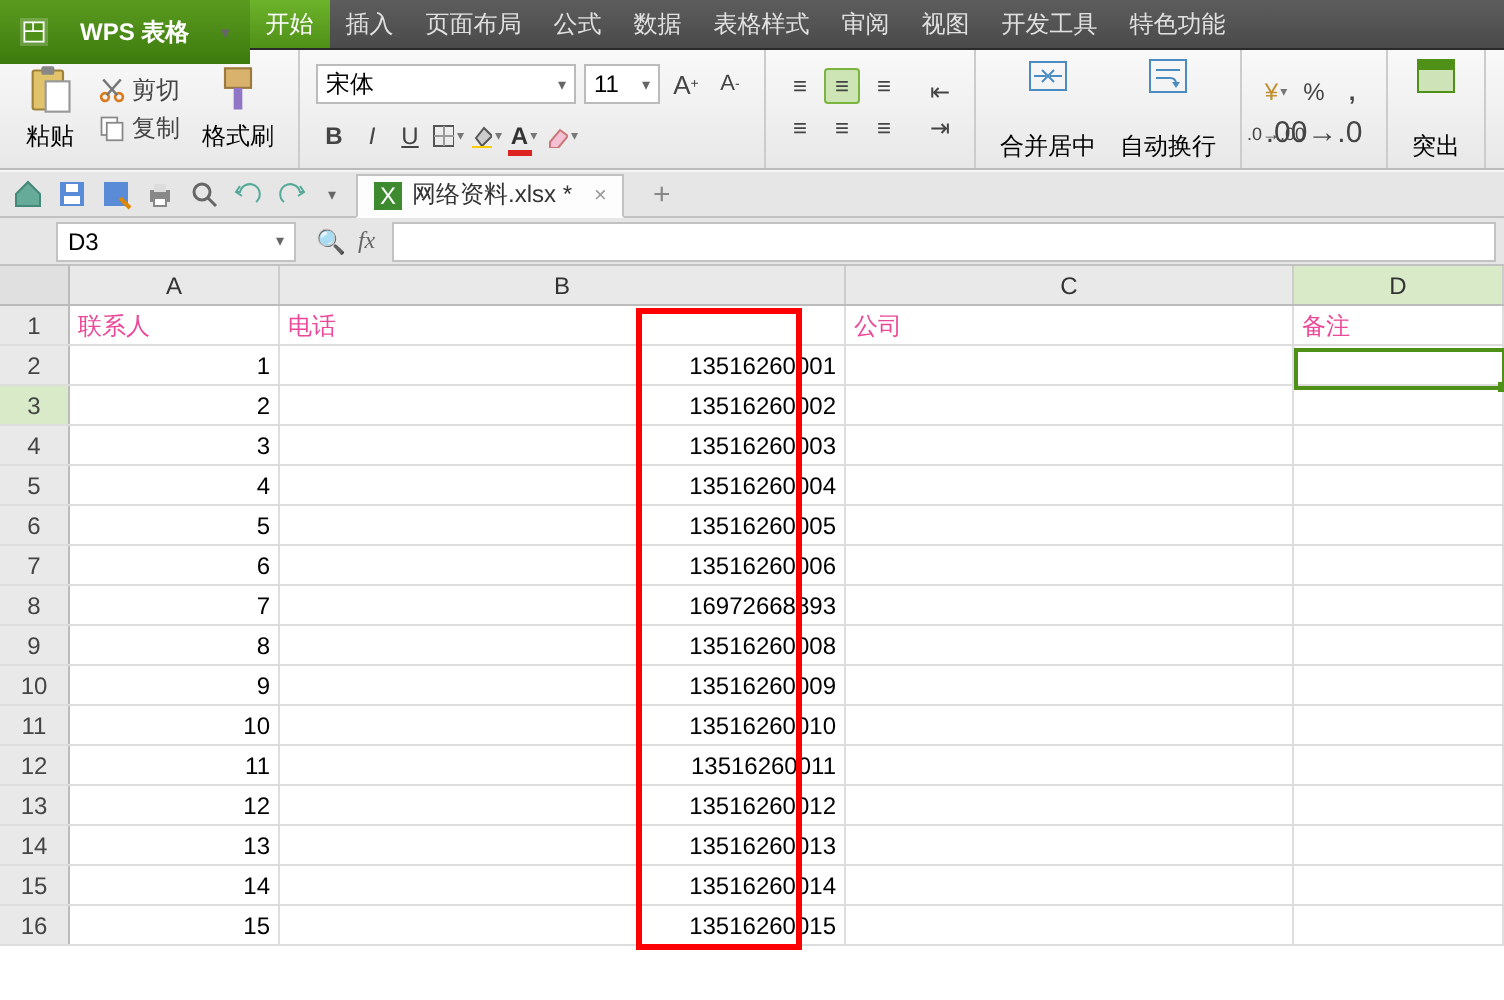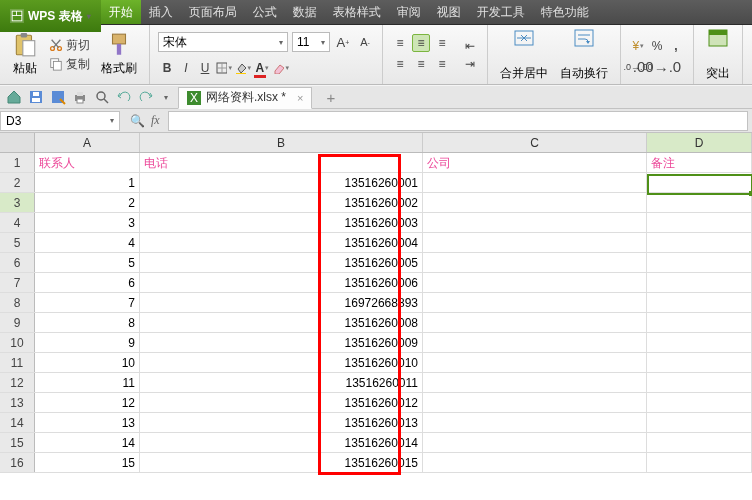--- a/index.html
+++ b/index.html
@@ -1,18 +1,18 @@
 <!DOCTYPE html>
 <html><head>
 <meta charset="utf-8">
 <style>
 *{box-sizing:border-box;margin:0;padding:0;font-family:"Microsoft YaHei",Arial,sans-serif;font-size:12px}
 body{background:#fff;overflow:hidden;width:752px;height:500px}
 .ribbon-tabs{background:linear-gradient(#5d5d5d,#4a4a4a);height:25px;display:flex;align-items:stretch;color:#e0e0e0;border-bottom:1px solid #2a2a2a}
-.app-badge{background:linear-gradient(#5b9b1f,#3d7a0e);color:#fff;padding:16px 10px;display:flex;align-items:center;gap:4px;font-weight:bold}
+.app-badge{background:linear-gradient(#5b9b1f,#3d7a0e);color:#fff;padding:16px 10px;display:flex;align-items:center;gap:16px;font-weight:bold}
 .app-badge svg{width:14px;height:14px}
 .tab{padding:5px 8px;cursor:pointer;display:flex;align-items:center}
 .tab.active{background:linear-gradient(#6db32a,#4f9018);color:#fff}
 .ribbon{background:linear-gradient(#f9f9f9,#e8e8e8);height:60px;display:flex;border-bottom:1px solid #bbb}
 .ribbon-group{display:flex;align-items:center;padding:0 8px;border-right:1px solid #ccc;gap:4px}
 .paste-btn{display:flex;flex-direction:column;align-items:center;gap:2px;padding:2px 4px;cursor:pointer}
 .paste-btn svg{width:26px;height:26px}
 .mini-col{display:flex;flex-direction:column;gap:0}
 .mini-btn{display:flex;align-items:center;gap:3px;padding:1px 3px;cursor:pointer;color:#444}
 .mini-btn svg{width:14px;height:14px}
@@ -28,21 +28,21 @@
 .align-grid{display:grid;grid-template-columns:repeat(3,20px);grid-template-rows:repeat(2,20px);gap:1px}
 .align-grid .sel{background:#cde5b5;border:1px solid #7bb53f}
 .stackbtn{display:flex;flex-direction:column;align-items:center;gap:16px;cursor:pointer;padding:0 4px}
 .stackbtn svg{width:22px;height:22px}
 .quickbar{background:#e6e6e6;height:24px;border-top:1px solid #f5f5f5;border-bottom:1px solid #c2c2c2;display:flex;align-items:center;gap:6px;padding:0 6px}
 .qb-icon{width:16px;height:16px;color:#555;cursor:pointer}
 .doc-tab{background:#fdfdfd;border:1px solid #c2c2c2;border-bottom-color:#fdfdfd;height:22px;display:flex;align-items:center;padding:0 8px;gap:5px;margin-bottom:-1px;color:#333}
 .doc-tab svg{width:14px;height:14px}
 .x-close{color:#999;font-size:11px;margin-left:6px;cursor:pointer}
 .formula-bar{background:#e6e6e6;height:24px;display:flex;align-items:center;border-bottom:1px solid #c2c2c2}
-.namebox{width:120px;background:#fff;border:1px solid #c2c2c2;height:20px;padding:0 5px;display:flex;align-items:center;justify-content:space-between}
+.namebox{width:120px;background:#fff;border:1px solid #c2c2c2;height:20px;margin-left:28px;padding:0 5px;display:flex;align-items:center;justify-content:space-between}
 .fx-zone{display:flex;align-items:center;gap:6px;padding-left:10px;color:#666}
 .fx-zone span{cursor:pointer}
 .grid-wrap{position:relative;background:#fff}
 .col-headers{display:flex;background:#e9e9e9;border-bottom:1px solid #bbb;height:20px}
 .corner{width:35px;border-right:1px solid #bbb;background:#e0e0e0;cursor:pointer}
 .ch{border-right:1px solid #ccc;text-align:center;line-height:20px;color:#333;cursor:pointer}
 .chA{width:105px}.chB{width:283px}.chC{width:224px}.chD{width:105px;background:#d8eac8}
 .row{display:flex;height:20px;border-bottom:1px solid #ddd}
 .rh{width:35px;background:#e9e9e9;border-right:1px solid #bbb;text-align:center;line-height:20px;color:#444;cursor:pointer}
 .cell{border-right:1px solid #ddd;padding:0 4px;line-height:20px;white-space:nowrap;overflow:hidden}

